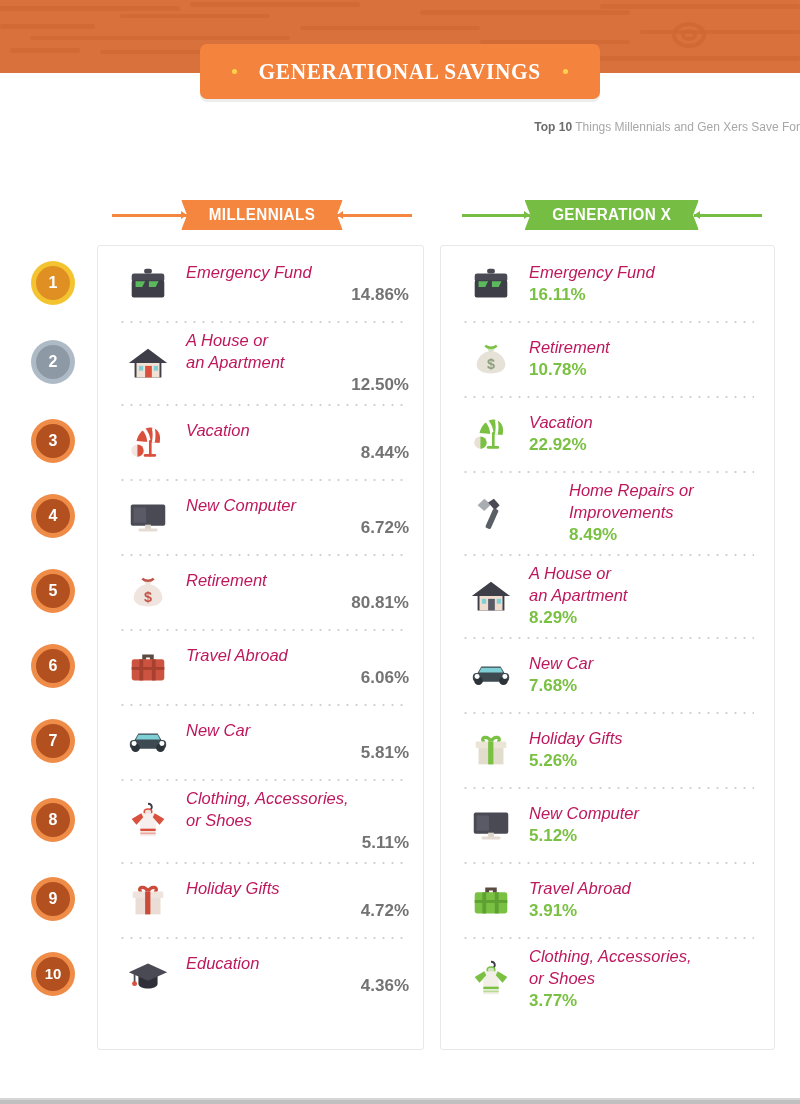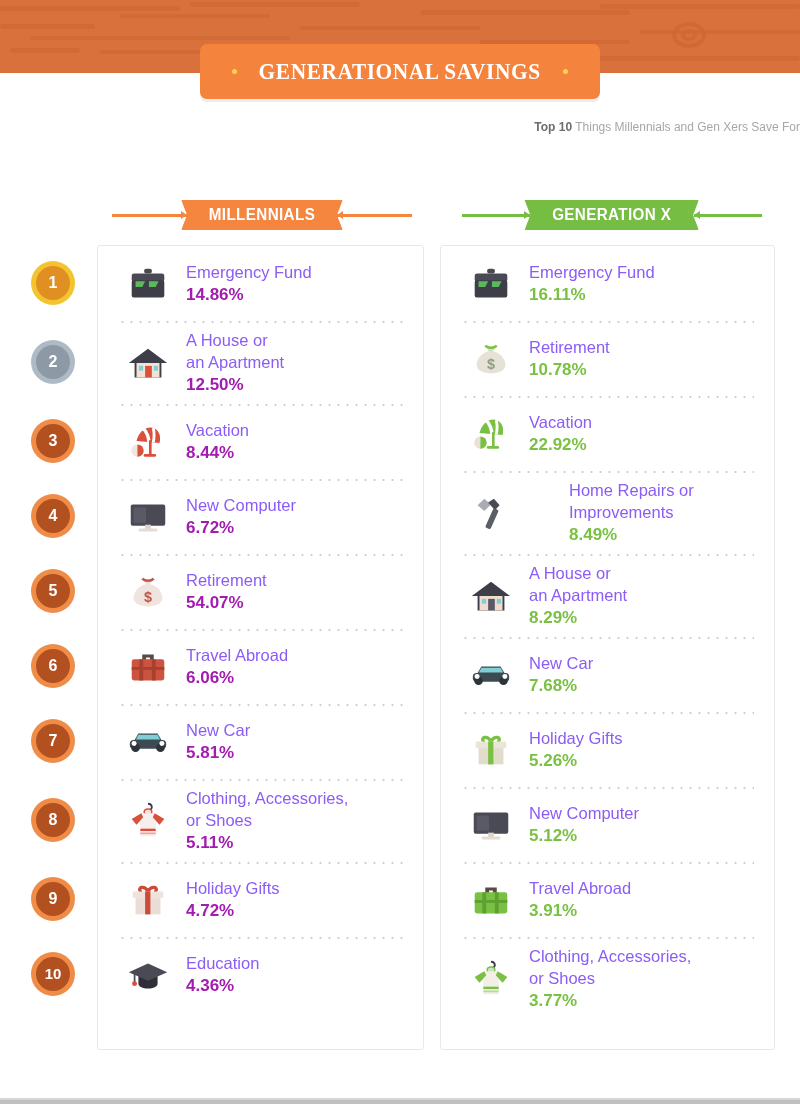--- a/index.html
+++ b/index.html
@@ -82,23 +82,23 @@
 
   .rows { position: relative; padding: 0 14px; }
   .row { display: flex; align-items: center; position: relative; }
   .row + .row::before {
     content: ""; position: absolute; top: 0; left: 6px; right: 6px; height: 2px;
     background-image: radial-gradient(circle, #cfcfcf 1px, transparent 1.2px);
     background-size: 9px 2px; background-repeat: repeat-x;
   }
   .icon-cell { width: 72px; flex: 0 0 72px; display: flex; align-items: center; justify-content: center; }
   .text-cell { flex: 1 1 auto; padding-left: 2px; }
-  .label { font-size: 16.5px; color: #8b5cf6; line-height: 1.28; }
+  .label { font-size: 16.5px; color: #be185d; line-height: 1.28; font-style: italic; }
   .pct { font-size: 17px; font-weight: bold; margin-top: 2px; }
-  .pct.orange { color: #a21caf; }
+  .pct.orange { color: #737373; text-align: right; }
   .pct.green  { color: #7ac143; }
 
   
   .ranks { position: absolute; left: 31px; top: 245px; width: 44px; }
   .rank {
     position: absolute; left: 0; width: 44px; height: 44px; border-radius: 50%;
     display: flex; align-items: center; justify-content: center;
     font-size: 16px; font-weight: bold; color: #fff;
   }
   .rank span { position: relative; z-index: 2; line-height: 1; }
@@ -271,21 +271,21 @@
           <div class="icon-cell">
             <svg width="46" height="46" viewBox="0 0 48 48">
               <path d="M20 12h8l-2 5h-4z" fill="#efe2dc"></path>
         <path d="M18 10c3 3 9 3 12 0" stroke="#c0564a" stroke-width="2.5" fill="none"></path>
         <path d="M24 16c9 0 15 8 15 14s-7 9-15 9-15-3-15-9 6-14 15-14z" fill="#efe4de"></path>
         <text x="24" y="34" font-family="Liberation Sans, sans-serif" font-size="15" font-weight="bold" fill="#c0564a" text-anchor="middle">$</text>
             </svg>
           </div>
        <div class="text-cell">
          <div class="label">Retirement</div>
-         <div class="pct orange">54.07%</div>
+         <div class="pct orange">80.81%</div>
        </div>
         </div>
         <div class="row" style="height: 75px;">
           <div class="icon-cell">
             <svg width="46" height="46" viewBox="0 0 48 48">
               <path d="M18 11h12v6h-4v-3h-4v3h-4z" fill="#5a4a42"></path>
         <rect x="7" y="16" width="34" height="22" rx="2.5" fill="#cc5340"></rect>
         <rect x="15" y="16" width="4" height="22" fill="#a8402f"></rect>
         <rect x="28" y="16" width="4" height="22" fill="#a8402f"></rect>
         <rect x="7" y="24" width="34" height="3" fill="#a8402f"></rect>

